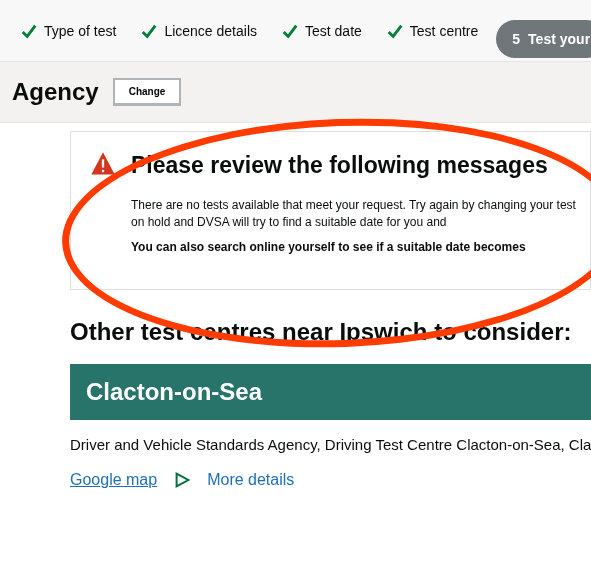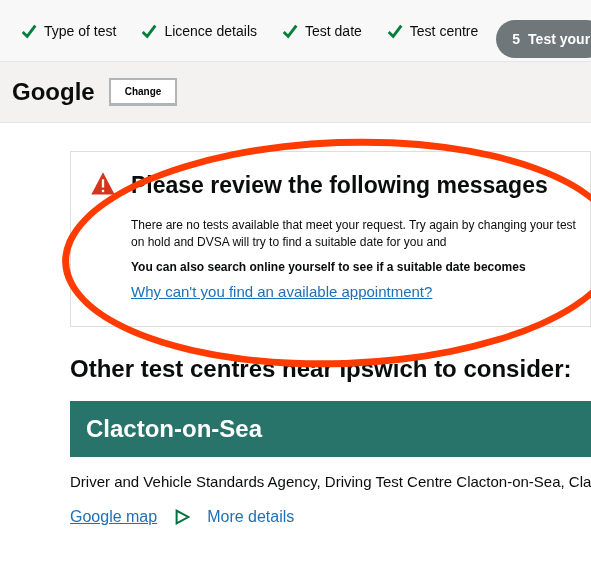--- a/index.html
+++ b/index.html
@@ -66,21 +66,21 @@
     border: 2px solid #b1b4b6;
     border-bottom-width: 3px;
     padding: 6px 14px;
     font-size: 10px;
     font-weight: 700;
     font-family: inherit;
     cursor: pointer;
   }
   .content { padding: 0 0 0 70px; position: relative; }
   
-  .alert-wrap { position: relative; margin-top: 28px; }
+  .alert-wrap { position: relative; margin-top: 8px; }
   .alert {
     border: 1px solid #dedede;
     padding: 20px 12px 26px 60px;
     position: relative;
     background: #fff;
   }
   .alert .warn-icon {
     position: absolute;
     left: 18px;
     top: 18px;
@@ -179,39 +179,38 @@
     <span>Test centre</span>
   </div>
   <div class="step active">
     <span class="num">5</span>
     <span>Test your</span>
   </div>
 
 </div>
 
 <div class="location-bar">
-  <h1>Google</h1>
+  <h1>Agency</h1>
   <button class="change-btn">Change</button>
 </div>
 
 <div class="content">
 
   <div class="alert-wrap">
     <div class="alert">
       <span class="warn-icon">
         <svg viewBox="0 0 24 24">
             <path d="M12 2 L22 21 L2 21 Z" fill="#d4351c"></path>
             <rect x="11" y="8" width="2" height="7" fill="#fff"></rect>
             <rect x="11" y="17" width="2" height="2" fill="#fff"></rect>
           </svg>
       </span>
       <h2>Please review the following messages</h2>
       <p>There are no tests available that meet your request. Try again by changing your test on hold and DVSA will try to find a suitable date for you and</p>
       <p class="bold">You can also search online yourself to see if a suitable date becomes</p>
-      <a href="#" class="inline">Why can't you find an available appointment?</a>
     </div>
     <div class="circle-annot"></div>
   </div>
 
   <div class="other">
     <h2>Other test centres near Ipswich to consider:</h2>
     <div class="centre-header">Clacton-on-Sea</div>
     <div class="centre-addr">Driver and Vehicle Standards Agency, Driving Test Centre Clacton-on-Sea, Clacton-on</div>
     <div class="centre-links">
       <a href="#">Google map</a>

